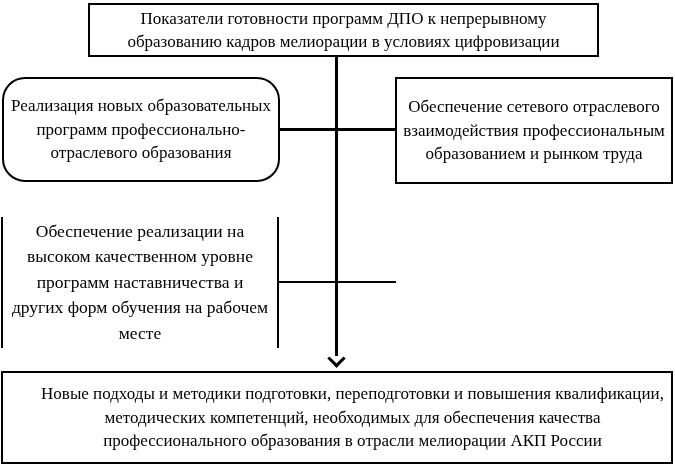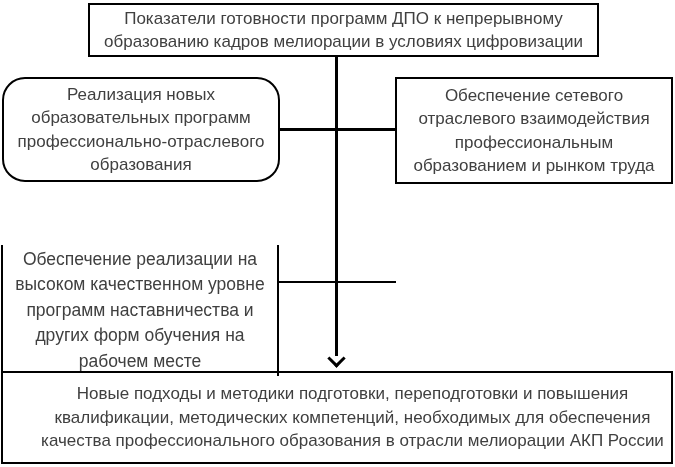--- a/index.html
+++ b/index.html
@@ -2,41 +2,41 @@
 <html><head>
 <meta charset="utf-8">
 <style>
   * { margin: 0; padding: 0; box-sizing: border-box; }
   html, body { background: #ffffff; }
   .canvas {
     position: relative;
     width: 675px;
     height: 467px;
     background: #ffffff;
-    font-family: Liberation Sans, sans-serif;
-    color: #404040;
+    font-family: Liberation Serif, serif;
+    color: #000000;
     overflow: hidden;
   }
   .node {
     position: absolute;
     display: flex;
     align-items: center;
     justify-content: center;
     text-align: center;
     font-size: 17px;
     line-height: 1.38;
     padding: 2px 6px;
   }
   .boxed { border: 2px solid #000000; }
   .sides-only { border-left: 2px solid #000000; border-right: 2px solid #000000; }
 
   .node-top        { left: 88px;  top: 3px;   width: 511px; height: 54px; }
   .node-upper-left { left: 2px;   top: 77px;  width: 278px; height: 105px; border-radius: 23px; }
   .node-upper-right{ left: 395px; top: 77px;  width: 278px; height: 107px; }
-  .node-lower-left { left: 1px;   top: 217px; width: 278px; height: 131px; font-size: 17.5px; line-height: 1.45; margin-top: 28px; }
+  .node-lower-left { left: 1px;   top: 217px; width: 278px; height: 131px; font-size: 17.5px; line-height: 1.45; }
   .node-lower-right{ left: 395px; top: 207px; width: 278px; height: 141px; line-height: 1.36; }
   .node-bottom     { left: 1px;   top: 371px; width: 672px; height: 93px; padding-left: 37px; }
 
   .line { position: absolute; background: #000000; }
   .v-main       { left: 335px; top: 56px;  width: 3px;   height: 300px; }
   .h-upper      { left: 279px; top: 128px; width: 117px; height: 3px; }
   .h-lower      { left: 279px; top: 281px; width: 117px; height: 2px; }
 
   .arrowhead {
     position: absolute;

